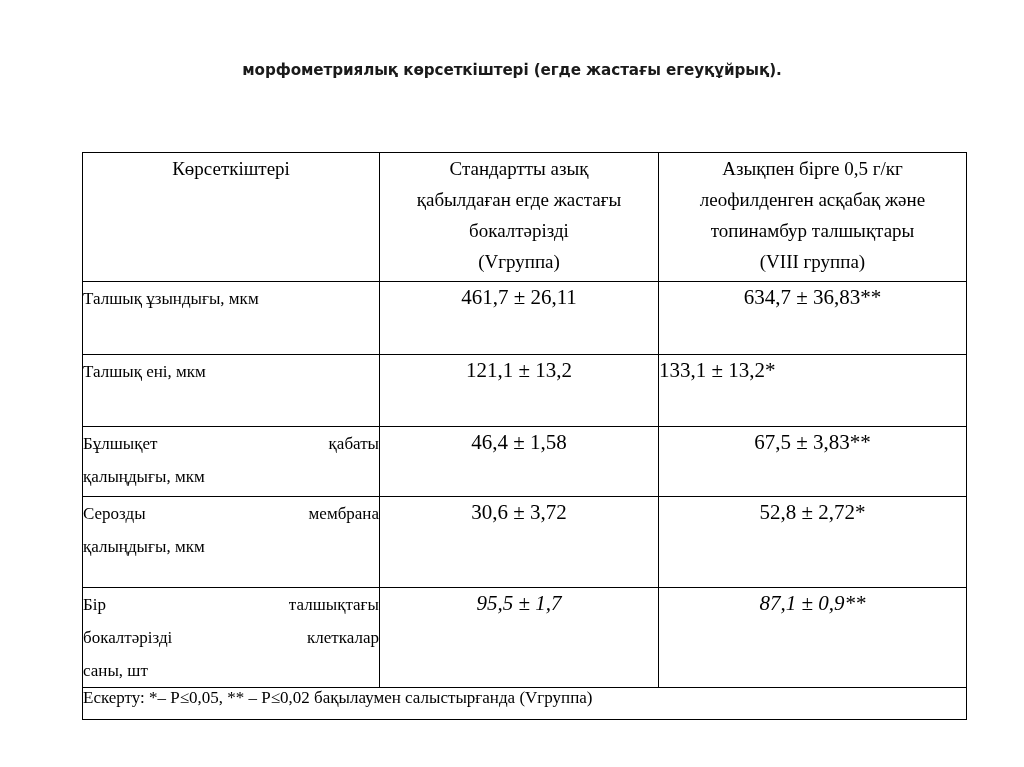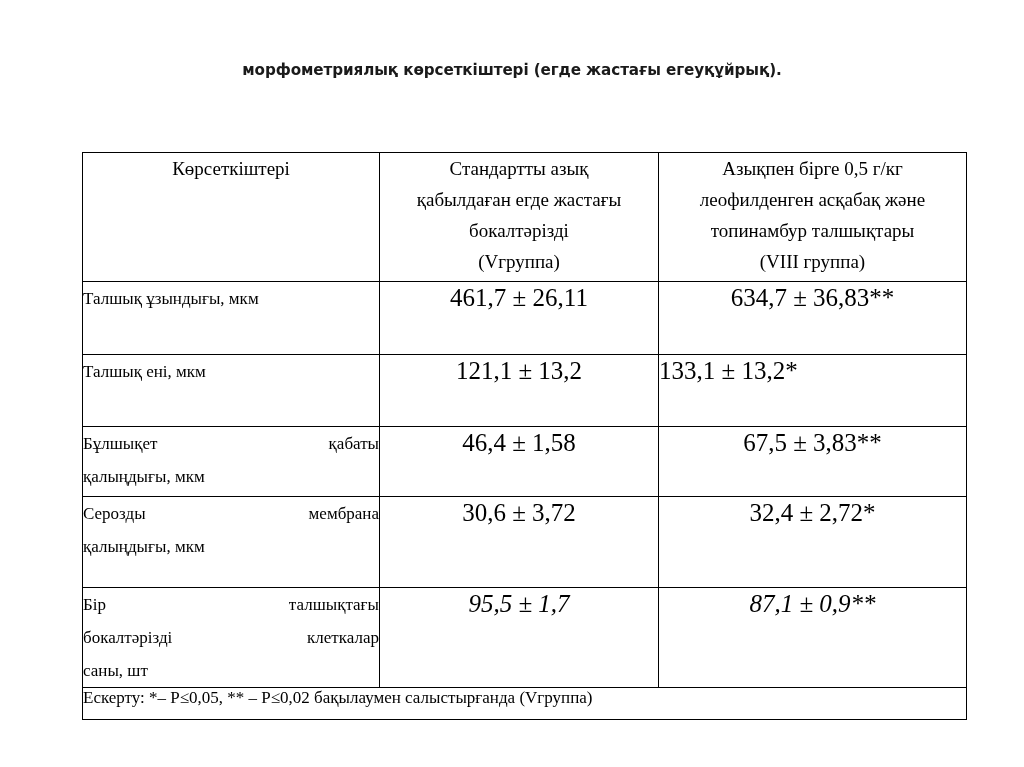--- a/index.html
+++ b/index.html
@@ -78,21 +78,21 @@
   }
   .lbl span.line.last {
     text-align-last: left;
   }
   .lbl span.line.solo {
     text-align-last: left;
   }
 
   
   .val {
-    font-size: 25px;
+    font-size: 21px;
     line-height: 31px;
     text-align: center;
     box-sizing: border-box;
   }
   .val.left { text-align: left; padding-left: 7px; }
 
   
   .r1 .val { padding-top: 48px; }
   .r2 .val { padding-top: 48px; }
   .r3 .val { padding-top: 22px; }
@@ -172,21 +172,21 @@
       <td class="val">46,4 ± 1,58</td>
       <td class="val">67,5 ± 3,83**</td>
     </tr>
 
     <tr class="r4 row-h4">
       <td class="lbl">
         <span class="line">Серозды мембрана</span>
         <span class="line last">қалыңдығы, мкм</span>
       </td>
       <td class="val">30,6 ± 3,72</td>
-      <td class="val">32,4 ± 2,72*</td>
+      <td class="val">52,8 ± 2,72*</td>
     </tr>
 
     <tr class="r5 row-h5">
       <td class="lbl">
         <span class="line">Бір талшықтағы</span>
         <span class="line">бокалтәрізді клеткалар</span>
         <span class="line last">саны, шт</span>
       </td>
       <td class="val">95,5 ± 1,7</td>
       <td class="val">87,1 ± 0,9**</td>

